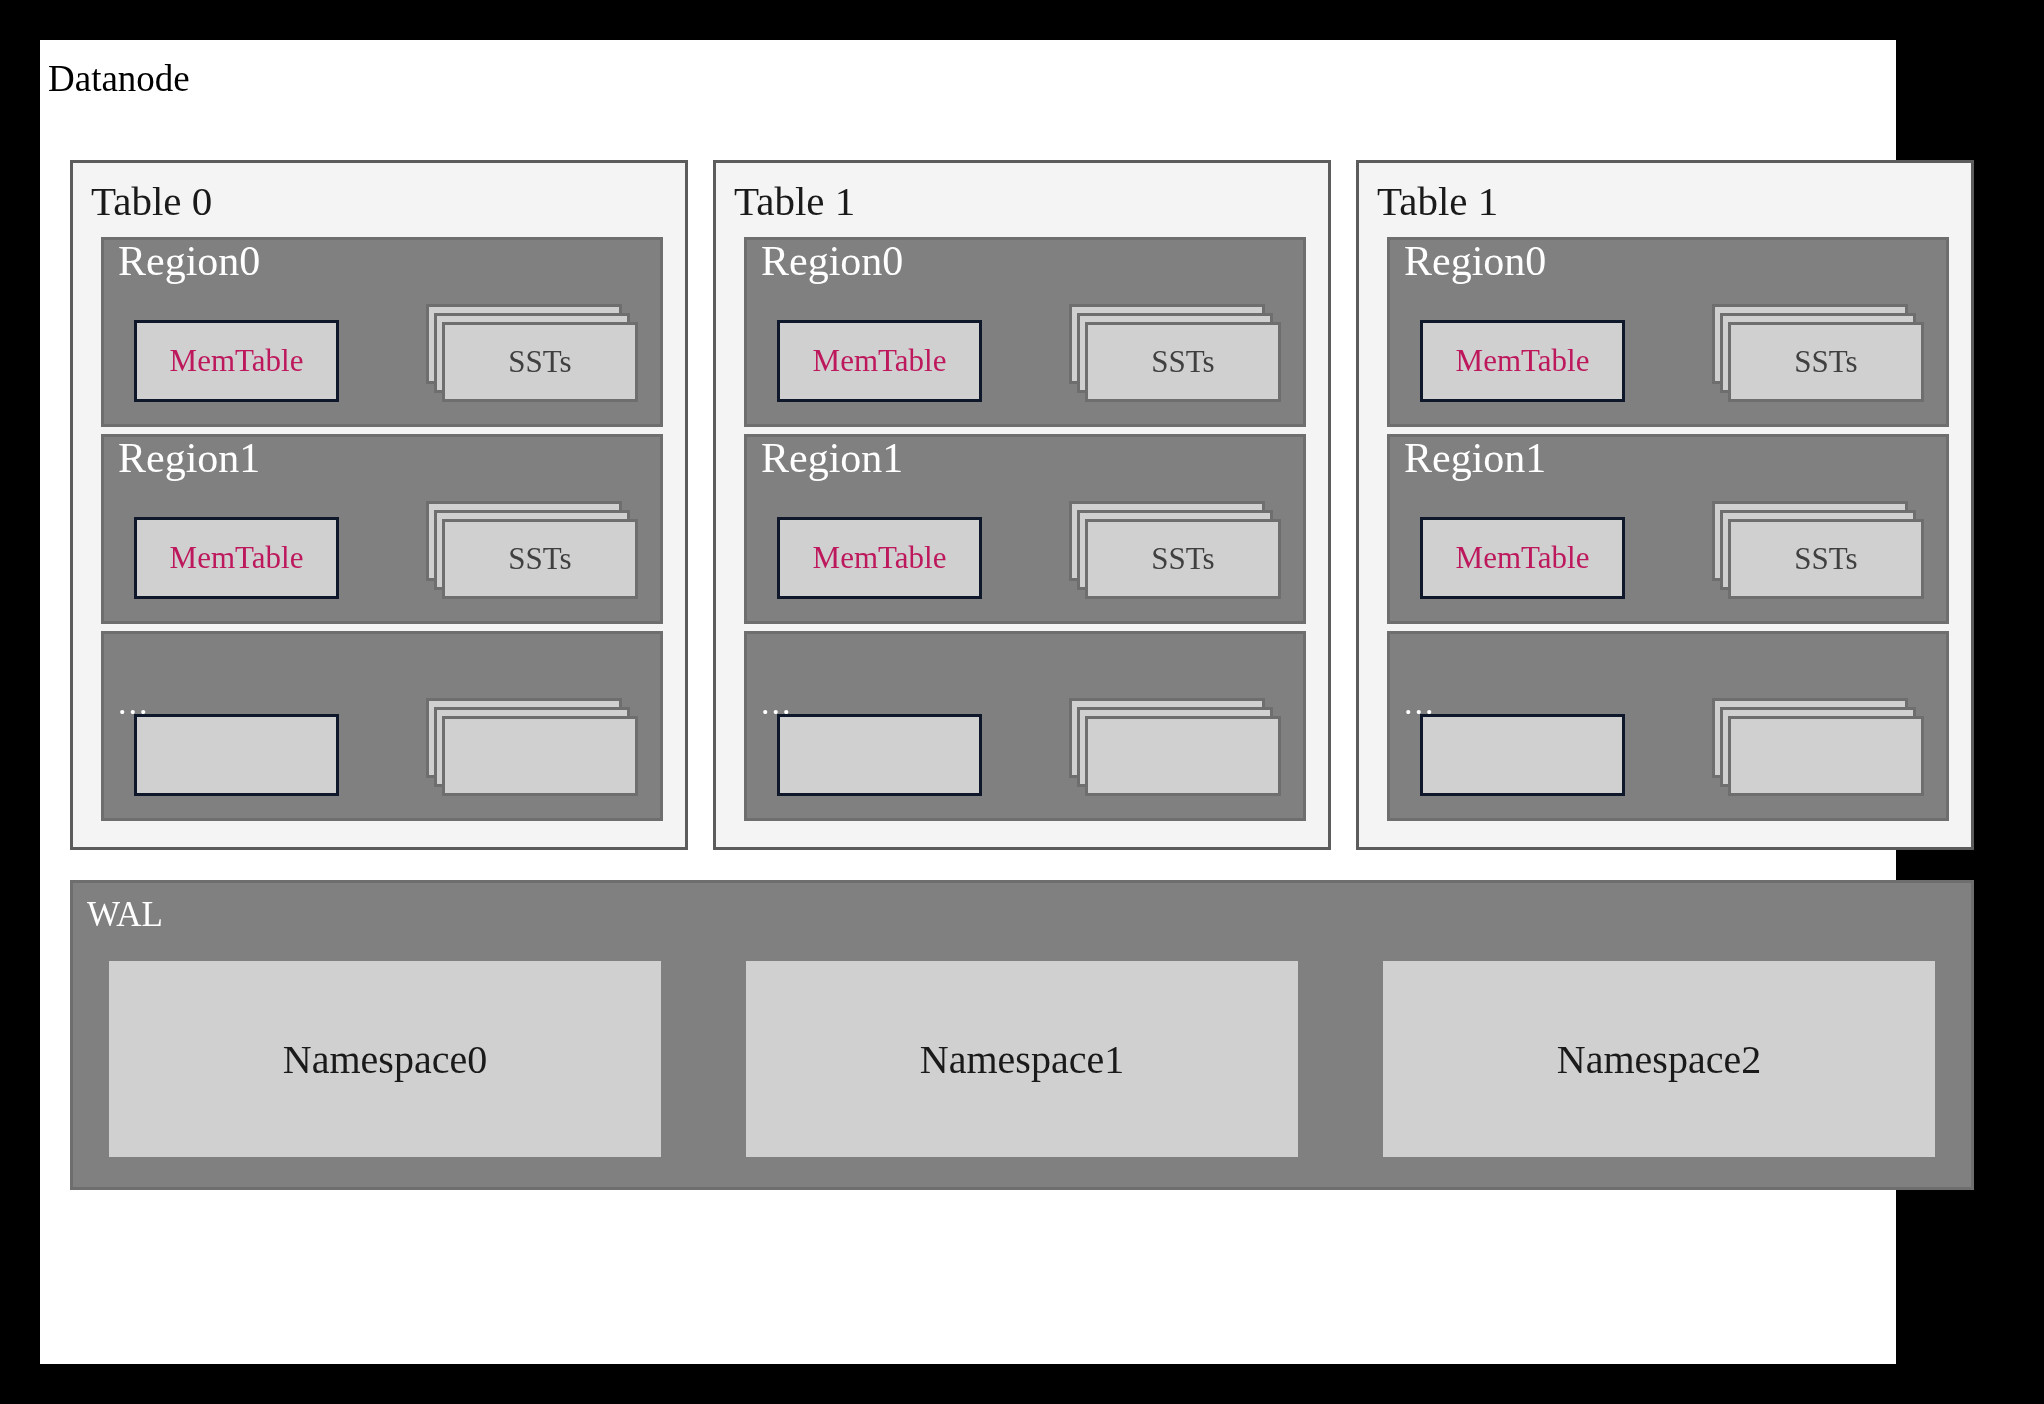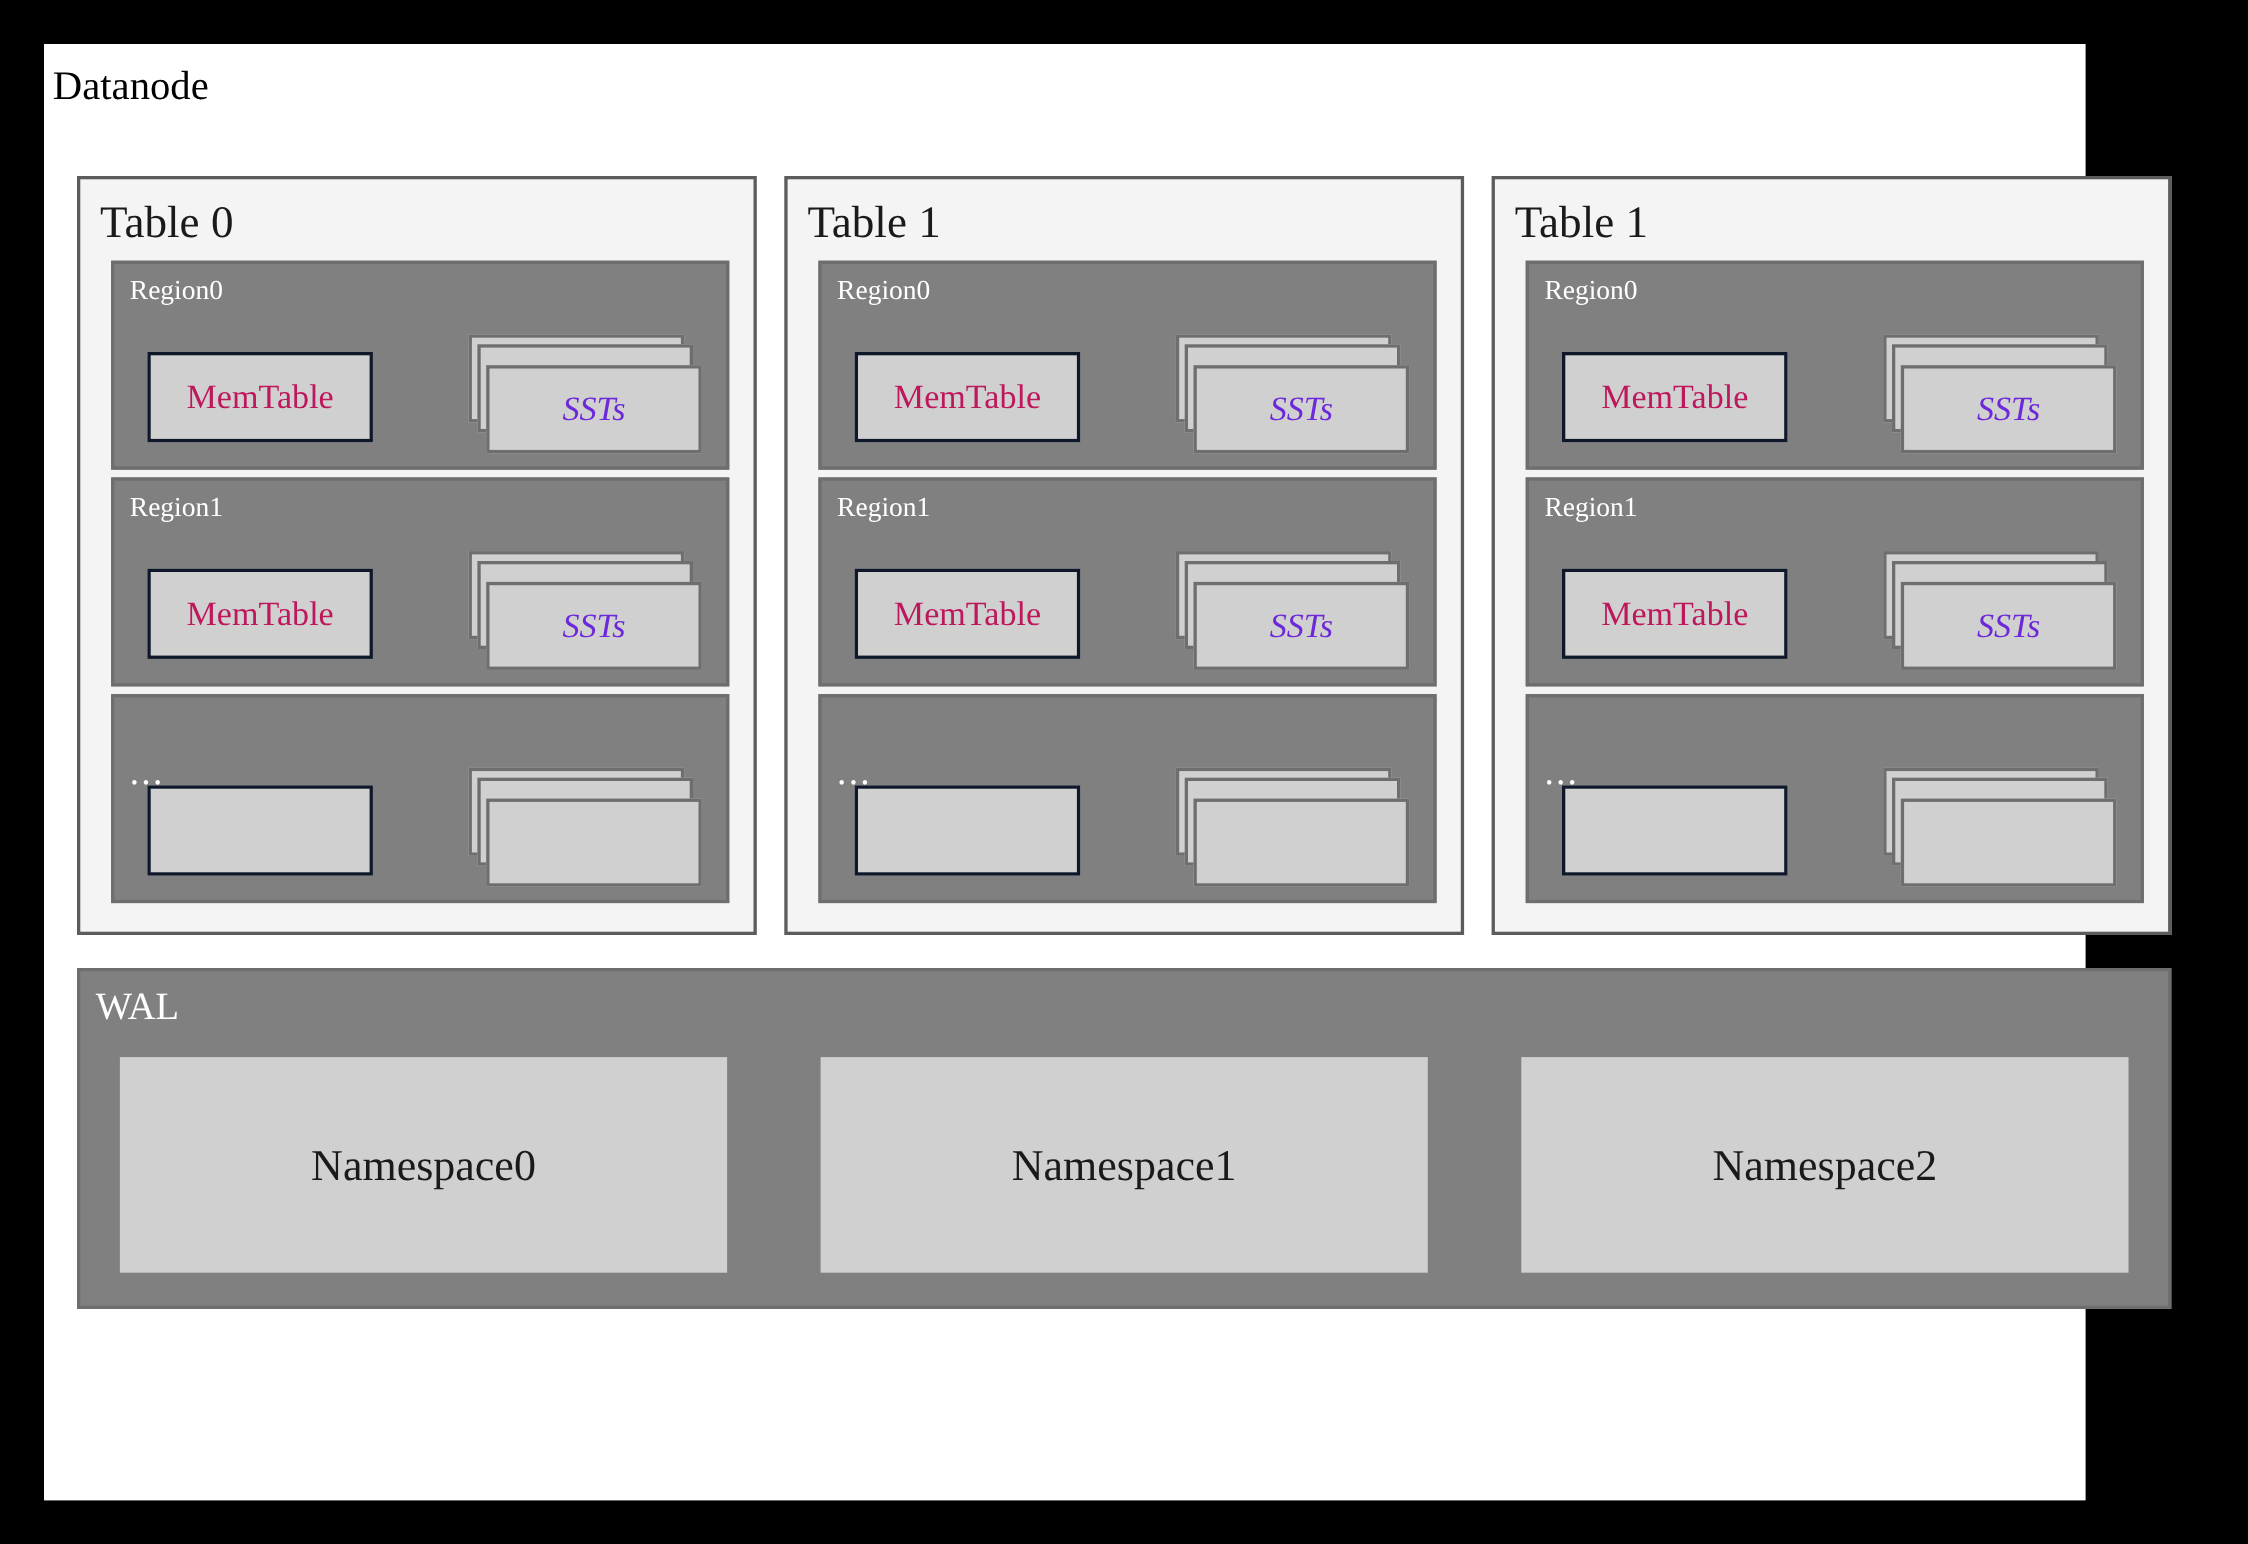--- a/index.html
+++ b/index.html
@@ -85,22 +85,22 @@
     height: 190px;
     background: #808080;
     border: 3px solid #6e6e6e;
     box-sizing: border-box;
     position: relative;
   }
 
   .region-label {
     position: absolute;
     left: 14px;
-    top: 12px;
-    font-size: 25px;
+    top: 0;
+    font-size: 42px;
     color: #ffffff;
     line-height: 1;
     white-space: nowrap;
   }
 
   .region-label.ellipsis {
     font-size: 34px;
     letter-spacing: 2px;
     top: 52px;
   }
@@ -143,27 +143,26 @@
     height: 80px;
     background: #d0d0d0;
     border: 3px solid #6e6e6e;
     box-sizing: border-box;
   }
 
   .sst-stack .card.c1 { left: 0px;  top: 0px;  }
   .sst-stack .card.c2 { left: 8px;  top: 9px;  }
   .sst-stack .card.c3 {
     left: 16px;
-    top: 28px;
+    top: 18px;
     display: flex;
     align-items: center;
     justify-content: center;
     font-size: 31px;
-    color: #6d28d9;
-    font-style: italic;
+    color: #404040;
   }
 
   
   .wal-box {
     position: absolute;
     left: 30px;
     top: 840px;
     width: 1904px;
     height: 310px;
     background: #808080;

